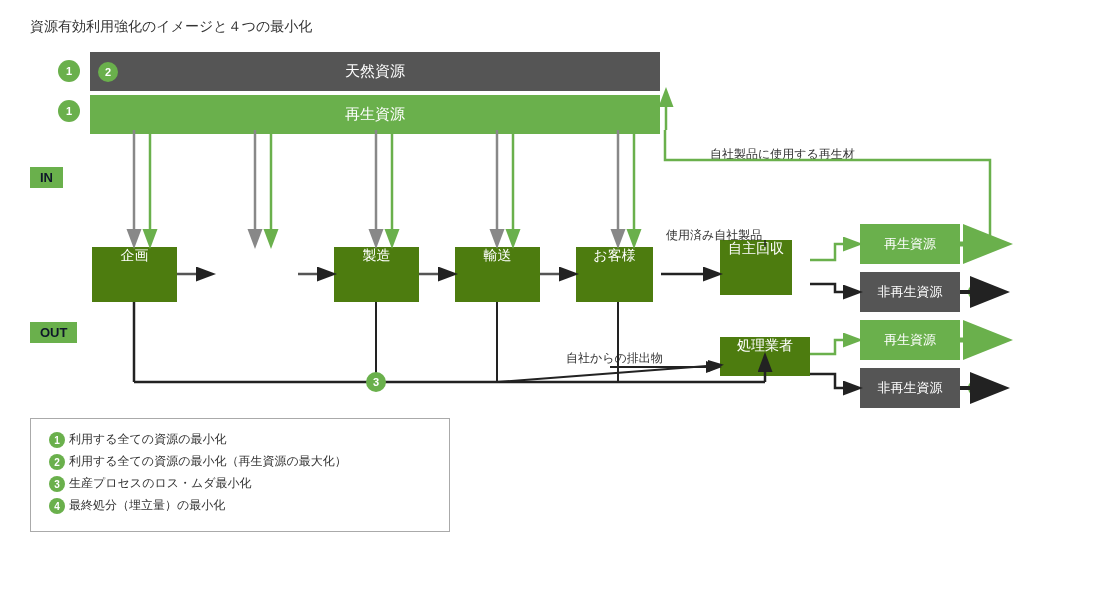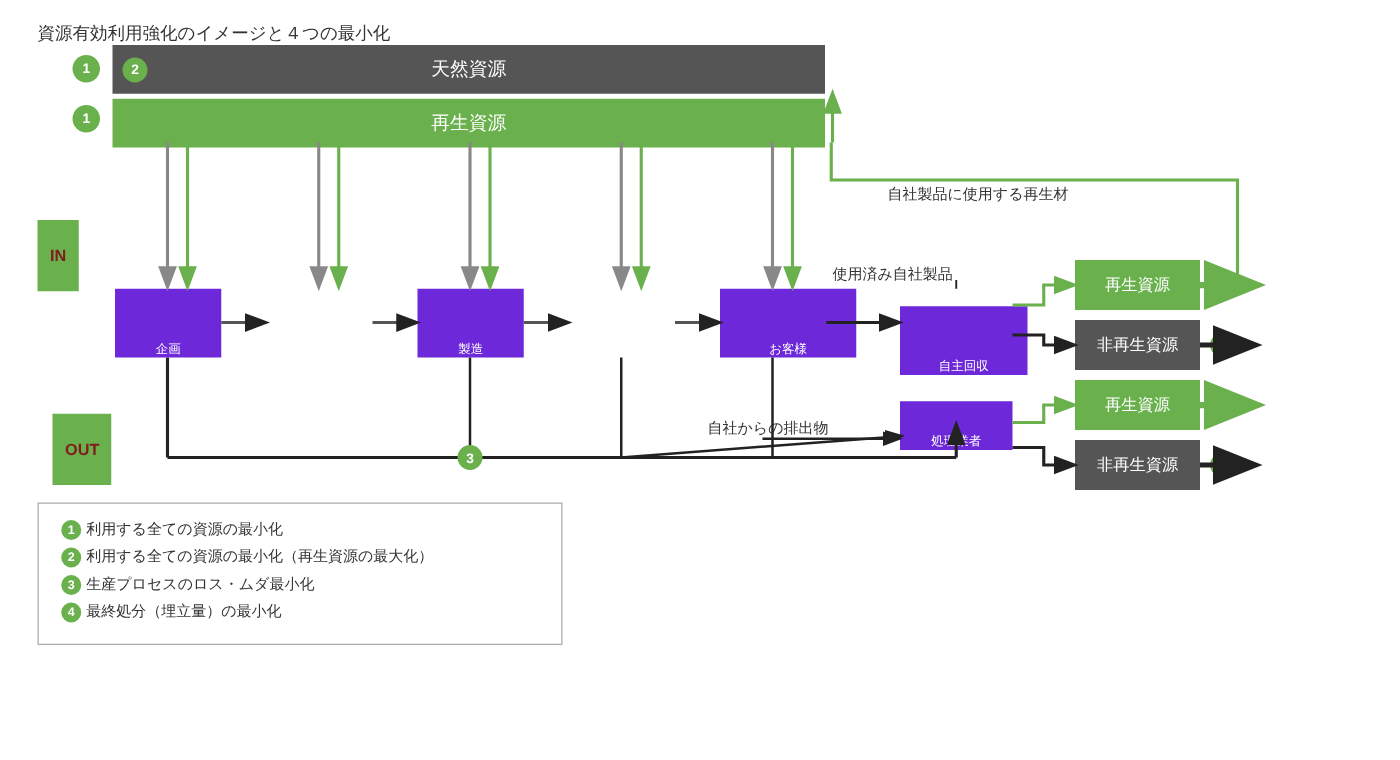--- a/index.html
+++ b/index.html
@@ -11,20 +11,21 @@
       overflow: hidden;
       position: relative;
     }
     .main-container {
       padding: 18px 30px;
       position: relative;
     }
     .title {
       font-size: 14px;
       color: #333;
+      margin-bottom: 16px;
     }
     .diagram-area {
       position: relative;
       width: 1060px;
       height: 480px;
     }
 
     
     .resource-bars {
       position: absolute;
@@ -78,36 +79,35 @@
       align-items: center;
       justify-content: center;
       font-size: 11px;
       font-weight: bold;
     }
 
     
     .in-label, .out-label {
       position: absolute;
       background: #6ab04c;
-      color: #7f1d1d;
+      color: #0f172a;
       font-size: 13px;
       font-weight: bold;
-      padding: 21px 10px;
-      margin-top: 25px;
+      padding: 3px 10px;
     }
 
     
     .process-box {
       position: absolute;
-      background: #6d28d9;
-      color: #fff;
-      display: flex;
-      align-items: flex-end;
-      justify-content: center;
-      font-size: 10px;
+      background: #4d7c0f;
+      color: #fff;
+      display: flex;
+      align-items: flex-start;
+      justify-content: center;
+      font-size: 14px;
     }
     .result-box {
       position: absolute;
       display: flex;
       align-items: center;
       justify-content: center;
       font-size: 13px;
       color: #fff;
     }
 
@@ -178,37 +178,40 @@
         <div class="badge-2">2</div>
         <span>天然資源</span>
       </div>
       <div class="bar-renewable">
         <span>再生資源</span>
       </div>
     </div>
 
     <div class="in-label" style="position:absolute; left:0; top:115px;">IN</div>
 
-    <div class="out-label" style="position:absolute; left:12px; top:270px;">OUT</div>
+    <div class="out-label" style="position:absolute; left:0; top:270px;">OUT</div>
 
     <div class="process-box" style="left:62px; top:195px; width:85px; height:55px;">
       <span>企画</span>
     </div>
 
 
     <div class="process-box" style="left:304px; top:195px; width:85px; height:55px;">
       <span>製造</span>
     </div>
 
-
-    <div class="process-box" style="left:546px; top:195px; width:109px; height:55px;">
+    <div class="process-box" style="left:425px; top:195px; width:85px; height:55px;">
+      <span>輸送</span>
+    </div>
+
+    <div class="process-box" style="left:546px; top:195px; width:77px; height:55px;">
       <span>お客様</span>
     </div>
 
-    <div class="process-box" style="left:690px; top:209px; width:102px; height:55px;">
+    <div class="process-box" style="left:690px; top:188px; width:72px; height:55px;">
       <span>自主回収</span>
     </div>
 
     <div class="process-box" style="left:690px; top:285px; width:90px; height:39px;">
       <span>処理業者</span>
     </div>
 
     <div class="result-box" style="left:830px; top:172px; width:100px; height:40px; background:#6ab04c;">
       <span>再生資源</span>
     </div>
@@ -218,21 +221,21 @@
     </div>
 
     <div class="result-box" style="left:830px; top:268px; width:100px; height:40px; background:#6ab04c;">
       <span>再生資源</span>
     </div>
 
     <div class="result-box" style="left:830px; top:316px; width:100px; height:40px; background:#555;">
       <span>非再生資源</span>
     </div>
 
-    <div class="float-label" style="left:680px; top:111px;">自社製品に使用する再生材</div>
+    <div class="float-label" style="left:680px; top:94px;text-decoration:underline;">自社製品に使用する再生材</div>
     <div class="float-label" style="left:636px; top:175px;">使用済み自社製品</div>
     <div class="float-label" style="left:536px; top:298px;">自社からの排出物</div>
 
     <div style="position:absolute; left:938px; top:231px; background:#6ab04c; color:#fff; border-radius:50%; width:18px; height:18px; display:flex; align-items:center; justify-content:center; font-size:10px; font-weight:bold;">4</div>
 
     <div style="position:absolute; left:938px; top:327px; background:#6ab04c; color:#fff; border-radius:50%; width:18px; height:18px; display:flex; align-items:center; justify-content:center; font-size:10px; font-weight:bold;">4</div>
 
     <svg class="arrows-svg">
       <defs>
 

